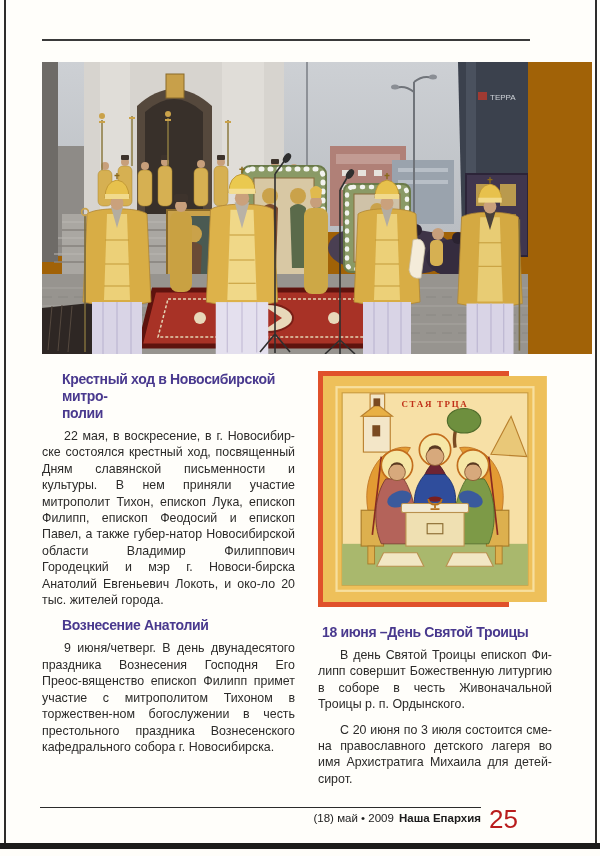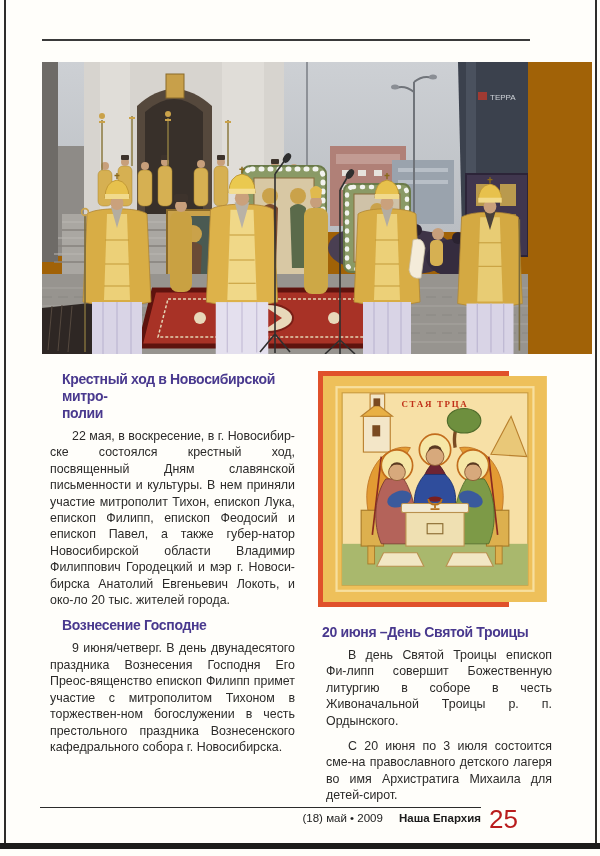--- a/index.html
+++ b/index.html
@@ -18,37 +18,37 @@
   
   .col-left{position:absolute;left:42px;top:371px;width:253px;}
   .col-right{position:absolute;left:318px;top:371px;width:234px;}
   .heading{
     color:#49398e;font-weight:bold;font-size:14px;line-height:17px;
     letter-spacing:-0.35px;margin:0 0 6px 0;padding-left:20px;white-space:pre-line;
   }
   .col-right .heading{padding-left:4px;white-space:nowrap;}
   .body-text{
     font-size:12.4px;line-height:16.4px;text-align:justify;text-indent:22px;
-    color:#2b2a29;margin:0 0 9px 8px;
+    color:#2b2a29;margin:0 0 9px 0;
   }
   .sec{margin-bottom:3px;}
   .col-left .sec + .sec{margin-top:8px;}
   
   .icon-frame{
     width:191px;height:236px;box-sizing:border-box;border:5px solid #e0512b;
     background:#eec05a;margin-bottom:17px;
   }
   .icon-frame svg{display:block;}
   
   .footer-rule{position:absolute;left:40px;top:807px;width:441px;height:1.3px;background:#2b2b2b;}
   .footer-meta{
     position:absolute;left:40px;top:812px;width:441px;text-align:right;
     font-size:11.5px;color:#1c1c1c;white-space:nowrap;
   }
-  .footer-meta .brand{font-weight:bold;margin-left:13px;}
+  .footer-meta .brand{font-weight:bold;margin-left:2px;}
   .page-number{
     position:absolute;left:489px;top:804px;font-size:26px;color:#b91c1c;
     font-weight:400;letter-spacing:0;
   }
 </style>
 </head>
 <body>
 
 <div class="page">
 
@@ -268,21 +268,21 @@
     </svg>
   </div>
 
   <div class="col-left">
     <div class="sec">
       <h3 class="heading">Крестный ход в Новосибирской митро-
 полии</h3>
       <p class="body-text">22 мая, в воскресение, в г. Новосибир-ске состоялся крестный ход, посвященный Дням славянской письменности и культуры. В нем приняли участие митрополит Тихон, епископ Лука, епископ Филипп, епископ Феодосий и епископ Павел, а также губер-натор Новосибирской области Владимир Филиппович Городецкий и мэр г. Новоси-бирска Анатолий Евгеньевич Локоть, и око-ло 20 тыс. жителей города.</p>
     </div>
     <div class="sec">
-      <h3 class="heading">Вознесение Господне</h3>
+      <h3 class="heading">Вознесение Анатолий</h3>
       <p class="body-text">9 июня/четверг. В день двунадесятого праздника Вознесения Господня Его Преос-вященство епископ Филипп примет участие с митрополитом Тихоном в торжествен-ном богослужении в честь престольного праздника Вознесенского кафедрального собора г. Новосибирска.</p>
     </div>
   </div>
 
   <div class="col-right">
 
     <div class="icon-frame">
       <svg width="224" height="226" viewBox="0 0 200 202">
         <rect x="0" y="0" width="200" height="202" fill="#eec05a"></rect>
         <rect x="12" y="10" width="176" height="182" fill="none" stroke="#f7df9e" stroke-width="2"></rect>
@@ -350,21 +350,21 @@
         </g>
 
         <polygon points="54,158 84,158 90,170 48,170" fill="#f2e7c4" stroke="#b9914e" stroke-width="1"></polygon>
         <polygon points="116,158 146,158 152,170 110,170" fill="#f2e7c4" stroke="#b9914e" stroke-width="1"></polygon>
         <rect x="40" y="152" width="6" height="16" fill="#ddb04e" stroke="#a87a28" stroke-width="0.8"></rect>
         <rect x="154" y="152" width="6" height="16" fill="#ddb04e" stroke="#a87a28" stroke-width="0.8"></rect>
       </svg>
     </div>
 
     <div class="sec">
-      <h3 class="heading">20 июня –День Святой Троицы</h3>
+      <h3 class="heading">18 июня –День Святой Троицы</h3>
       <p class="body-text">В день Святой Троицы  епископ Фи-липп совершит Божественную литургию в соборе в честь Живоначальной Троицы р. п. Ордынского.</p>
     </div>
     <div class="sec">
       <p class="body-text">С 20 июня по 3 июля состоится сме-на православного детского лагеря во имя Архистратига Михаила для детей-сирот.</p>
     </div>
   </div>
 
   <div class="footer-rule"></div>
   <div class="footer-meta">
     <span>(18) май • 2009</span>

